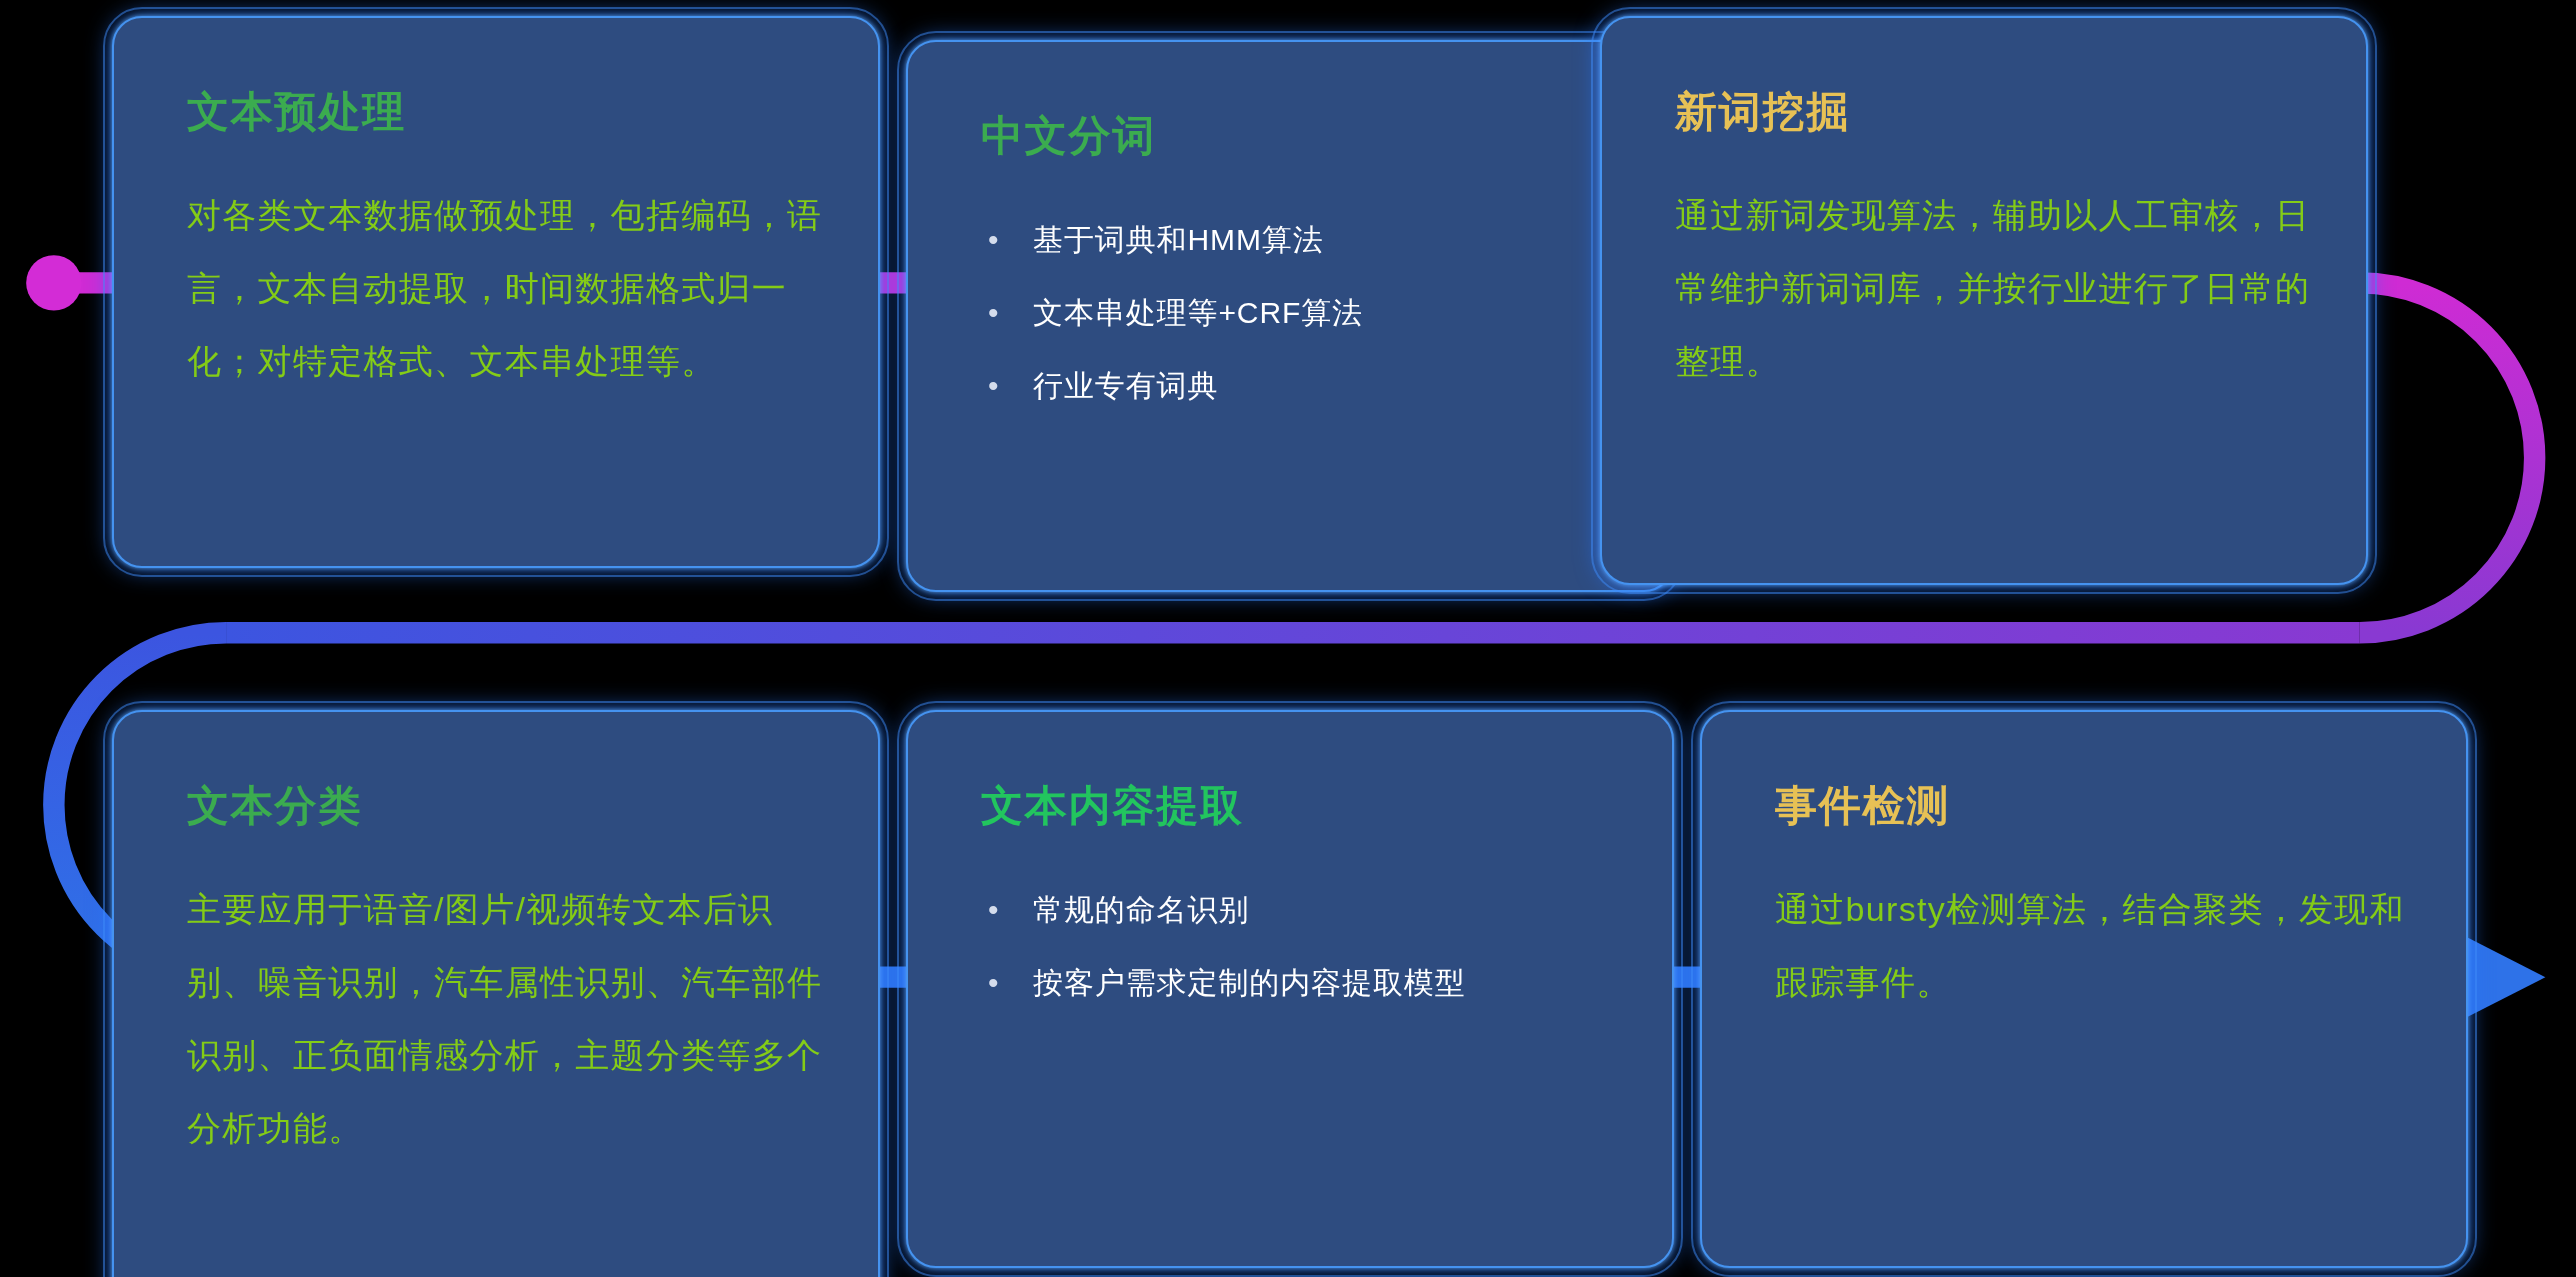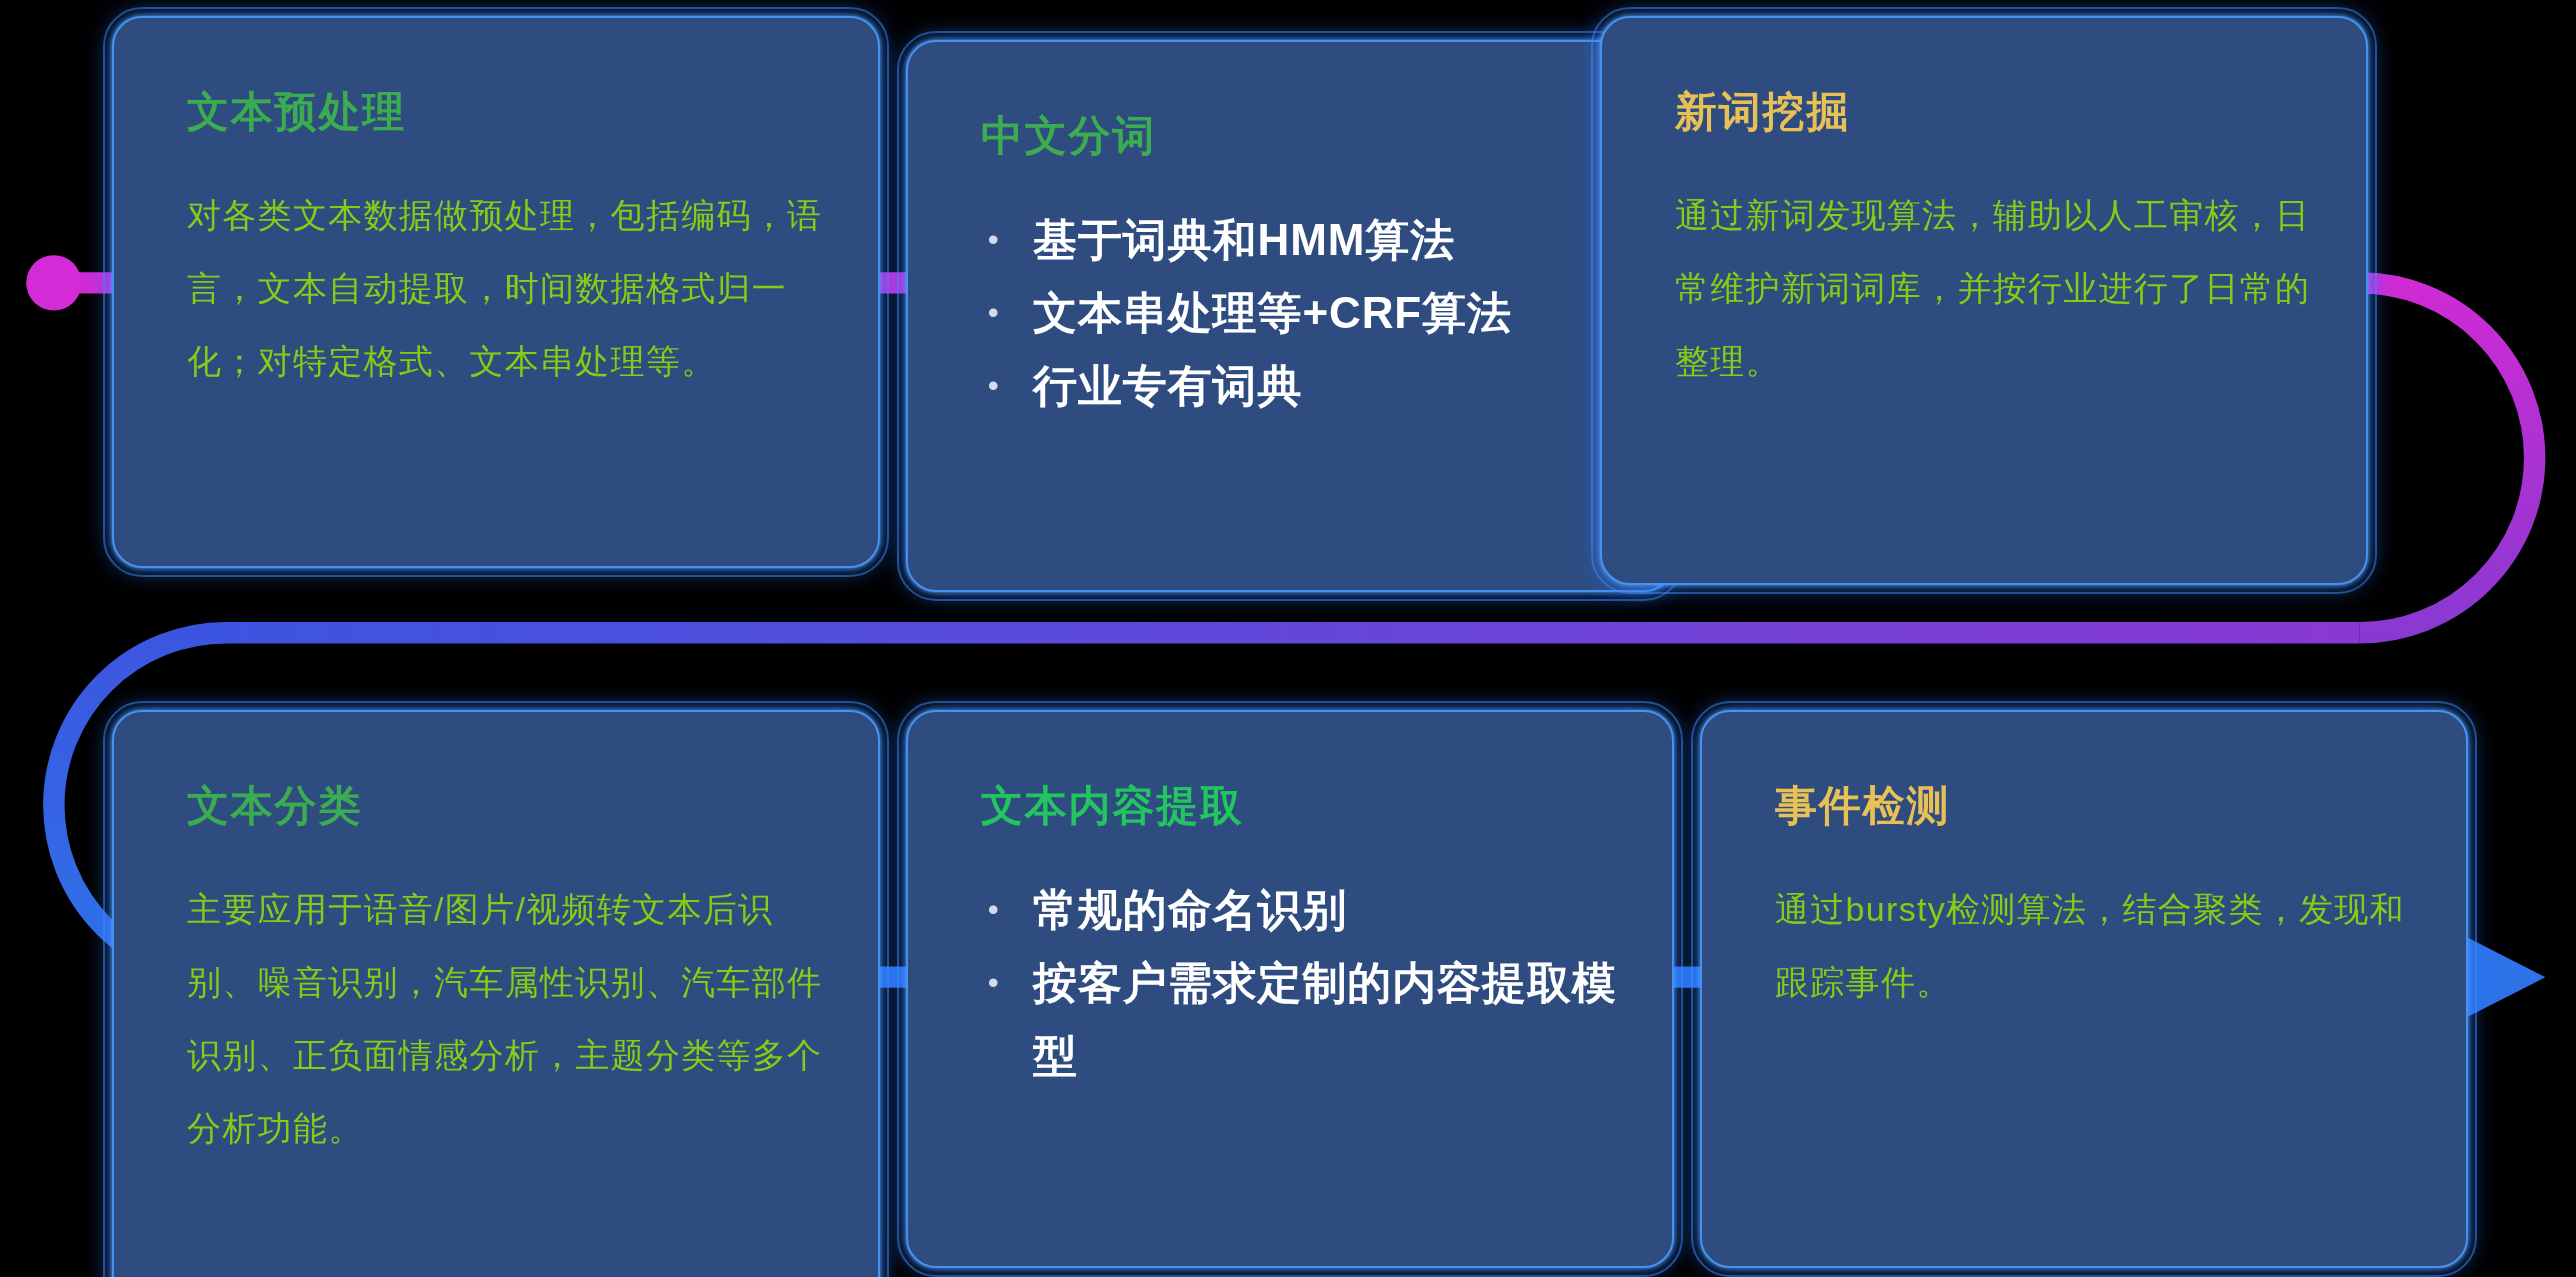--- a/index.html
+++ b/index.html
@@ -40,24 +40,23 @@
     margin:0;
     color:#84cc16;
     font-size:34px;
     line-height:73px;
     letter-spacing:1.3px;
   }
   .bullets{
     list-style:none;
     margin:0;padding:0;
     color:#ffffff;
-    font-size:44px;
+    font-size:30px;
     line-height:73px;
     letter-spacing:0.9px;
-    font-weight:bold;
   }
   .bullets li{position:relative;padding-left:52px;}
   .bullets li::before{
     content:"•";
     position:absolute;left:7.1px;top:0;
     color:#d4dcec;
     font-size:30px;
   }
 </style>
 </head>

